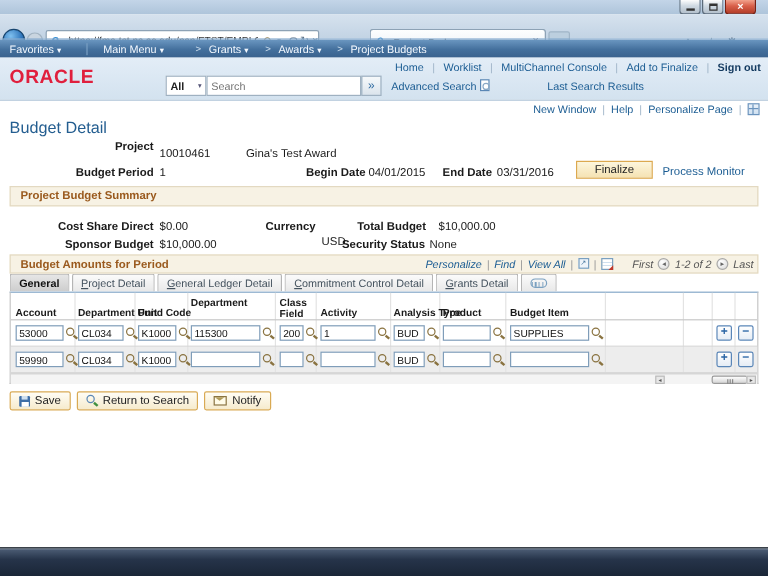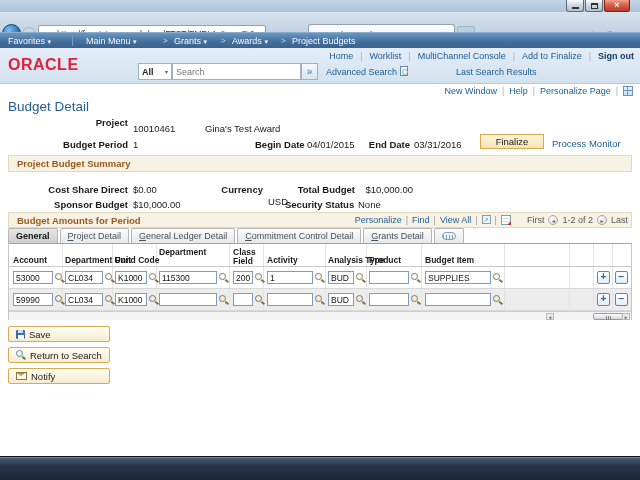--- a/index.html
+++ b/index.html
@@ -90,21 +90,21 @@
   #finalizebtn { position:absolute; left:480px; top:134px; width:64px; height:15px;
     background:linear-gradient(#fdf6dd,#f5e2b2); border:1px solid #dca94f; font-size:9.5px;
     color:#222; text-align:center; line-height:13px; }
 
   
   .secbar { position:absolute; left:8px; width:624px; height:17px; background:#f7f2e4;
     border:1px solid #e3d9c1; display:flex; align-items:center; padding:0 8px;
     font-weight:bold; font-size:9.5px; color:#9a5a1e; }
 
   
-  #gridbar-tools { position:absolute; right:12px; top:215px; display:flex; align-items:flex-start; gap:4px; }
+  #gridbar-tools { position:absolute; right:12px; top:215px; display:flex; align-items:flex-start; gap:4px;font-style:italic; }
   #gridbar-tools .link { font-size:9px; }
   .tpipe { color:#999; font-size:9px; }
   .navtxt { font-size:9px; color:#555; }
   .cnav { width:10px; height:10px; border-radius:50%; border:1px solid #a8a8a8;
     background:radial-gradient(circle at 35% 30%, #fff, #d8d8d8); display:inline-flex;
     align-items:center; justify-content:center; font-size:6px; color:#666; }
   .popicon { width:9px; height:9px; border:1px solid #7aa0c0; background:#eef4fa; font-size:6px;
     color:#49799f; line-height:8px; text-align:center; }
   .xlicon { width:10px; height:10px; border:1px solid #7aa0c0; position:relative;
     background:repeating-linear-gradient(#fff,#fff 2px,#cfe0ef 2px,#cfe0ef 3px); }
@@ -142,21 +142,21 @@
   #gscroll { position:absolute; left:0; top:67px; width:622px; height:9px; background:#f4f4f4;
     border-top:1px solid #cfcfcf; }
   .sbarrow { position:absolute; top:1px; width:8px; height:7px; font-size:5px; color:#555;
     text-align:center; line-height:7px; background:#e8e8e8; border:1px solid #bbb; }
   #sbthumb { position:absolute; left:584px; top:1px; width:30px; height:7px;
     background:linear-gradient(#fdfdfd,#d6d6d6); border:1px solid #9a9a9a; border-radius:2px; }
   #sbthumb::before { content:''; position:absolute; left:12px; top:1.5px; width:1px; height:4px;
     background:#888; box-shadow:2px 0 #888, 4px 0 #888; }
 
   
-  #actions { position:absolute; left:8px; top:326px; display:flex; gap:5px;flex-direction:column; }
+  #actions { position:absolute; left:8px; top:326px; display:flex; gap:5px; }
   .psbtn { display:inline-flex; align-items:center; gap:4px; height:16px; padding:0 7px;
     background:linear-gradient(#fffdf5,#f6ebcd); border:1px solid #d9aa54; border-radius:2px;
     font-size:9.5px; color:#222; white-space:nowrap; }
   .flop { width:9px; height:9px; background:#3f6fa7; position:relative; border-radius:1px; }
   .flop::before { content:''; position:absolute; top:0; left:2px; width:5px; height:3px; background:#cfe0ef; }
   .flop::after { content:''; position:absolute; bottom:0; left:1.5px; width:6px; height:3.5px; background:#fff; }
   .retmag { width:10px; height:10px; position:relative; }
   .retmag::before { content:''; position:absolute; left:0; top:0; width:5px; height:5px;
     border:1.5px solid #5a87b5; border-radius:50%; }
   .retmag::after { content:''; position:absolute; left:6px; top:6.5px; width:4px; height:1.5px;

